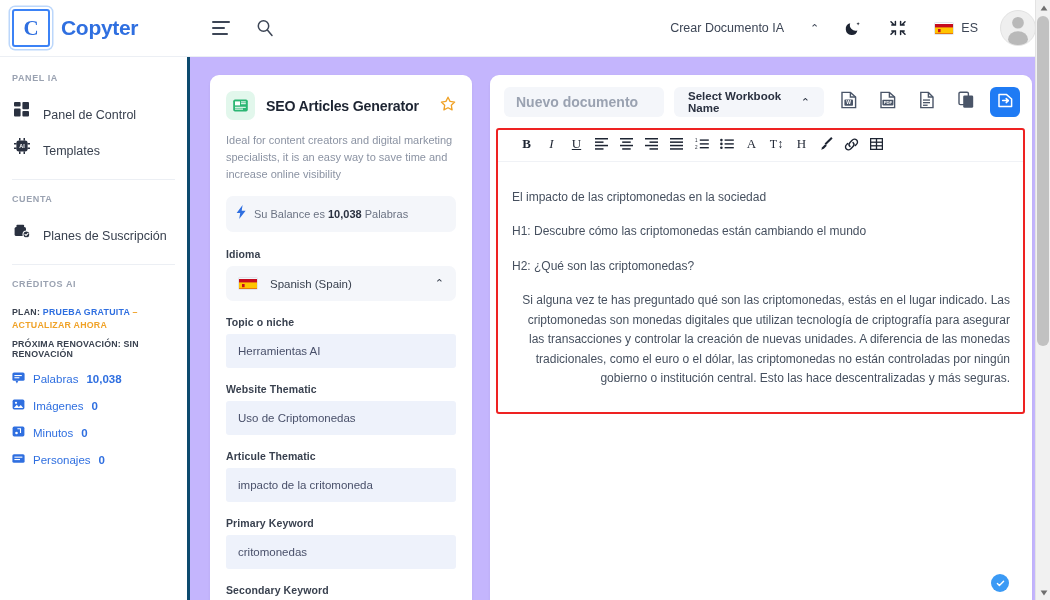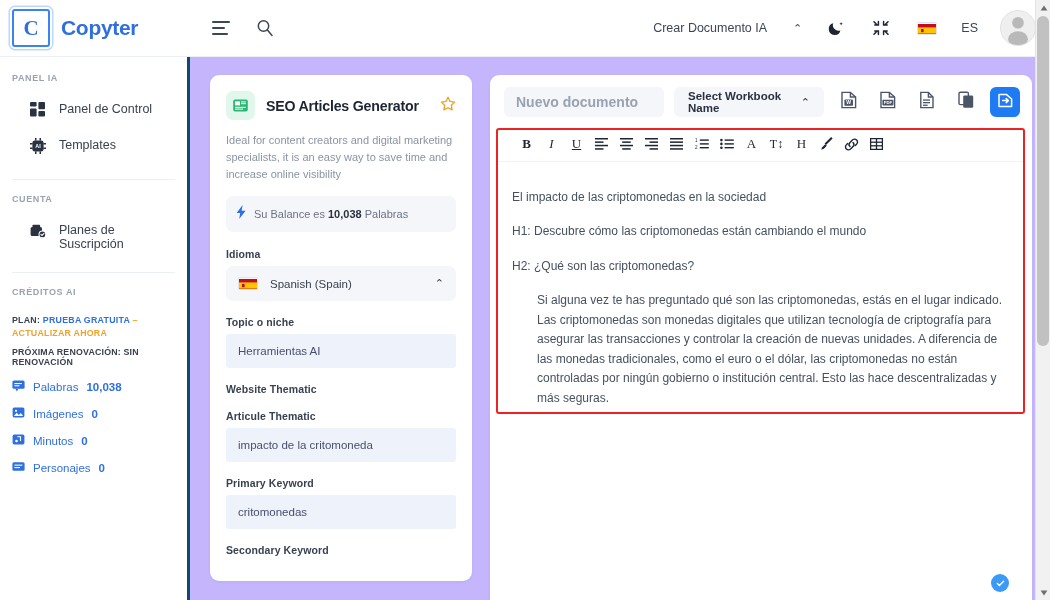--- a/index.html
+++ b/index.html
@@ -32,21 +32,21 @@
 
   .topbar-right {
     margin-left: auto; display: flex; align-items: center; gap: 0; padding-right: 14px;
   }
   .create-doc {
     font-size: 12.5px; color: #3d4656; cursor: pointer; white-space: nowrap;
   }
   .caret-up { margin-left: 26px; margin-right: 26px; color: #3d4656; font-size: 11px; cursor: pointer; }
   .moon { margin-right: 28px; cursor: pointer; display: flex; }
   .expand { margin-right: 28px; cursor: pointer; display: flex; }
-  .lang-sel { display: flex; align-items: center; gap: 24px; margin-right: 22px; cursor: pointer; }
+  .lang-sel { display: flex; align-items: center; gap: 7px; margin-right: 22px; cursor: pointer; }
   .flag { width: 20px; height: 13px; border-radius: 1.5px; overflow: hidden; display: block; border: 1px solid #dfe3ea; }
   .lang-code { font-size: 12.5px; color: #3d4656; font-weight: 500; }
   .avatar {
     width: 36px; height: 36px; border-radius: 50%; background: #efefef;
     border: 1px solid #e2e2e2; overflow: hidden; cursor: pointer;
     display: flex; align-items: flex-end; justify-content: center;
   }
 
   
   .body-wrap { flex: 1; display: flex; min-height: 0; }
@@ -54,22 +54,22 @@
   
   .sidebar {
     width: 190px; flex: 0 0 190px; background: #ffffff; border-right: 3px solid #0c4a6e;
     padding: 16px 0 0 0; overflow: hidden;
   }
   .sb-section-title {
     font-size: 9px; font-weight: 700; letter-spacing: 0.6px; color: #9aa2b1;
     padding: 0 0 0 12px; margin-bottom: 11px; text-transform: uppercase;
   }
   .sb-item {
-    display: flex; align-items: flex-start; gap: 13px; padding: 8px 12px 8px 14px;
-    cursor: pointer; position: relative; margin-left: 16px;
+    display: flex; align-items: flex-end; gap: 13px; padding: 8px 12px 8px 14px;
+    cursor: pointer; position: relative;
   }
   .sb-label { font-size: 12.5px; color: #39414f; }
   .sb-chevron { margin-left: auto; color: #8b93a3; font-size: 11px; }
   .sb-divider { height: 1px; background: #eceff4; margin: 13px 12px 14px 12px; }
 
   .credits { padding: 0 12px; }
   .plan-line { font-size: 8.8px; font-weight: 700; letter-spacing: 0.25px; line-height: 1.45; margin-bottom: 7px; }
   .plan-key { color: #39414f; }
   .plan-val { color: #2f6fe0; }
   .plan-dash { color: #f0a227; }
@@ -151,21 +151,21 @@
     display: flex; align-items: center; gap: 0; padding: 6px 10px 6px 16px;
     border-bottom: 1px solid #f0f2f6; margin: 0 8px;
   }
   .tb-btn {
     width: 25px; height: 22px; display: flex; align-items: center; justify-content: center;
     cursor: pointer; color: #1d2432; font-size: 13px; border-radius: 3px;
   }
 
   .editor-body { padding: 26px 22px 10px 22px; overflow: hidden; flex: 1; }
   .editor-body p { font-size: 12px; color: #46505f; line-height: 1.62; margin-bottom: 15px; }
-  .editor-body p.para { text-align: left; margin-left: 25px; }
+  .editor-body p.para { text-align: right; }
 
   .check-badge {
     position: absolute; right: 23px; bottom: 47px;
     width: 18px; height: 18px; border-radius: 50%; background: #3b9af5;
     display: flex; align-items: center; justify-content: center; cursor: pointer;
   }
 
   
   .vscroll {
     position: absolute; right: 0; top: 0; width: 15px; height: 600px;
@@ -410,20 +410,21 @@
           </div>
         </div>
 
         <div class="field-group">
           <div class="field-label">Topic o niche</div>
           <input class="text-input" value="Herramientas AI" style="">
         </div>
 
         <div class="field-group">
           <div class="field-label">Website Thematic</div>
+          <input class="text-input" value="Uso de Criptomonedas" style="">
         </div>
 
         <div class="field-group">
           <div class="field-label">Articule Thematic</div>
           <input class="text-input" value="impacto de la critomoneda" style="">
         </div>
 
         <div class="field-group">
           <div class="field-label">Primary Keyword</div>
           <input class="text-input" value="critomonedas" style="">

